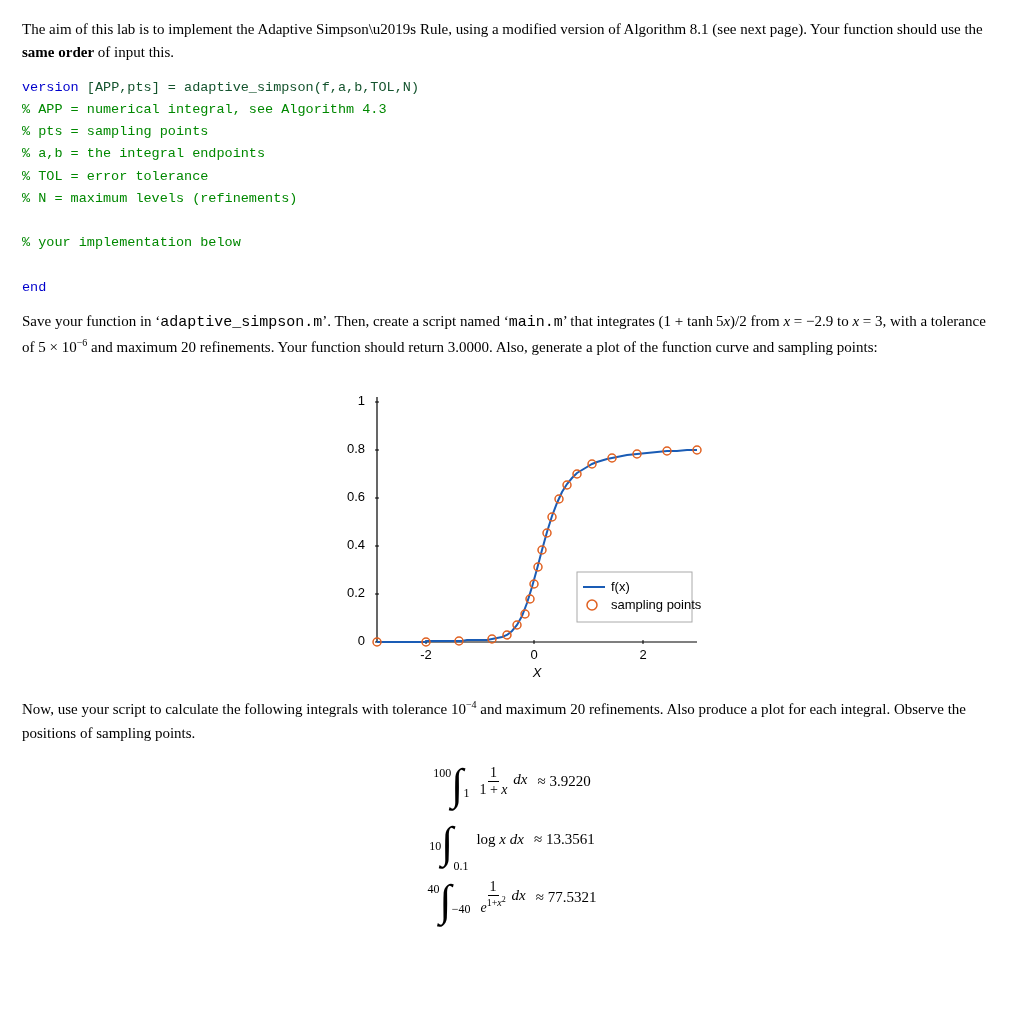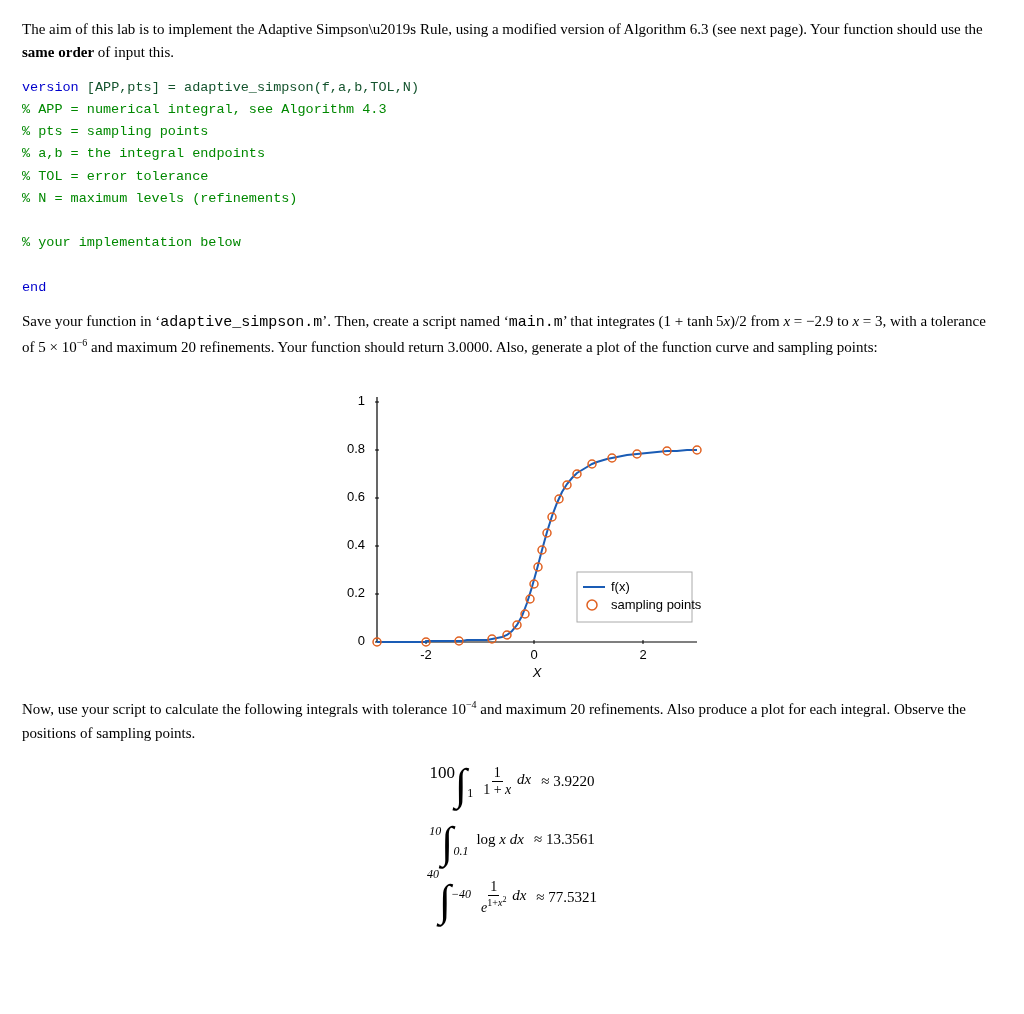--- a/index.html
+++ b/index.html
@@ -76,21 +76,21 @@
       line-height: 1.1;
     }
     .frac .num { border-bottom: 1px solid #000; padding: 0 2px; }
     .frac .den { padding: 0 2px; }
     sup { font-size: 10px; vertical-align: super; }
   </style>
 </head>
 <body>
 
 <p class="intro-text">
-  <span>The aim of this lab is to implement the Adaptive Simpson\u2019s Rule, using a modified version of Algorithm 6.3 (see next page). Your function should use the </span><span class="bold">same order</span><span> of input this.</span>
+  <span>The aim of this lab is to implement the Adaptive Simpson\u2019s Rule, using a modified version of Algorithm 8.1 (see next page). Your function should use the </span><span class="bold">same order</span><span> of input this.</span>
 </p>
 
 <div class="code-block">
   <div><span class="code-blue">version</span> <span class="code-black">[APP,pts] = adaptive_simpson(f,a,b,TOL,N)</span></div>
   <div><span class="code-green">% APP = numerical integral, see Algorithm 4.3</span></div>
   <div><span class="code-green">% pts = sampling points</span></div>
   <div><span class="code-green">% a,b = the integral endpoints</span></div>
   <div><span class="code-green">% TOL = error tolerance</span></div>
   <div><span class="code-green">% N = maximum levels (refinements)</span></div>
   <div>&nbsp;</div>
@@ -176,54 +176,54 @@
 </div>
 
 <p class="bottom-text">
   Now, use your script to calculate the following integrals with tolerance 10<sup>−4</sup> and maximum 20 refinements. Also produce a plot for each integral. Observe the positions of sampling points.
 </p>
 
 <div class="integrals">
 
   <div class="integral-row">
     <div style="display:inline-flex; align-items:center; vertical-align:middle;">
-      <div style="display:inline-flex; flex-direction:column; align-items:flex-start; margin-right:0px; font-size:17px; line-height:1.2; font-family:'Times New Roman',serif; position:relative; top:-8px;">
+      <div style="display:inline-flex; flex-direction:column; align-items:flex-start; margin-right:0px; font-size:12px; line-height:1.2; font-family:'Times New Roman',serif; position:relative; top:-8px;">
         <span>100</span>
       </div>
       <span style="font-size:44px; line-height:1; font-family:'Times New Roman',serif; position:relative; top:4px;">∫</span>
       <div style="display:inline-flex; flex-direction:column; align-items:flex-start; margin-right:4px; font-size:12px; line-height:1.2; font-family:'Times New Roman',serif; position:relative; top:12px;">
         <span>1</span>
       </div>
     </div>
     <span class="integrand">
       <span class="frac">
           <span class="num">1</span>
           <span class="den">1 + <em>x</em></span>
         </span>
       <em>dx</em>
     </span>
     <span class="approx-val">≈ 3.9220</span>
   </div>
 
   <div class="integral-row">
-    <div style="display:inline-flex; align-items:center; vertical-align:middle;font-style:italic;">
+    <div style="display:inline-flex; align-items:flex-end; vertical-align:middle;">
       <div style="display:inline-flex; flex-direction:column; align-items:flex-start; font-size:12px; line-height:1.2; font-family:'Times New Roman',serif; position:relative; top:-8px;">
         <span>10</span>
       </div>
       <span style="font-size:44px; line-height:1; font-family:'Times New Roman',serif; position:relative; top:4px;">∫</span>
       <div style="display:inline-flex; flex-direction:column; align-items:flex-start; margin-right:4px; font-size:12px; line-height:1.2; font-family:'Times New Roman',serif; position:relative; top:12px;">
         <span>0.1</span>
       </div>
     </div>
     <span class="integrand">log <em>x</em> <em>dx</em></span>
     <span class="approx-val">≈ 13.3561</span>
   </div>
 
   <div class="integral-row">
-    <div style="display:inline-flex; align-items:flex-start; vertical-align:middle;font-style:italic;">
+    <div style="display:inline-flex; align-items:center; vertical-align:middle;">
       <div style="display:inline-flex; flex-direction:column; align-items:flex-start; font-size:12px; line-height:1.2; font-family:'Times New Roman',serif; position:relative; top:-8px;">
         <span>40</span>
       </div>
       <span style="font-size:44px; line-height:1; font-family:'Times New Roman',serif; position:relative; top:4px;">∫</span>
       <div style="display:inline-flex; flex-direction:column; align-items:flex-start; margin-right:4px; font-size:12px; line-height:1.2; font-family:'Times New Roman',serif; position:relative; top:12px;">
         <span>−40</span>
       </div>
     </div>
     <span class="integrand">
       <span class="frac">

